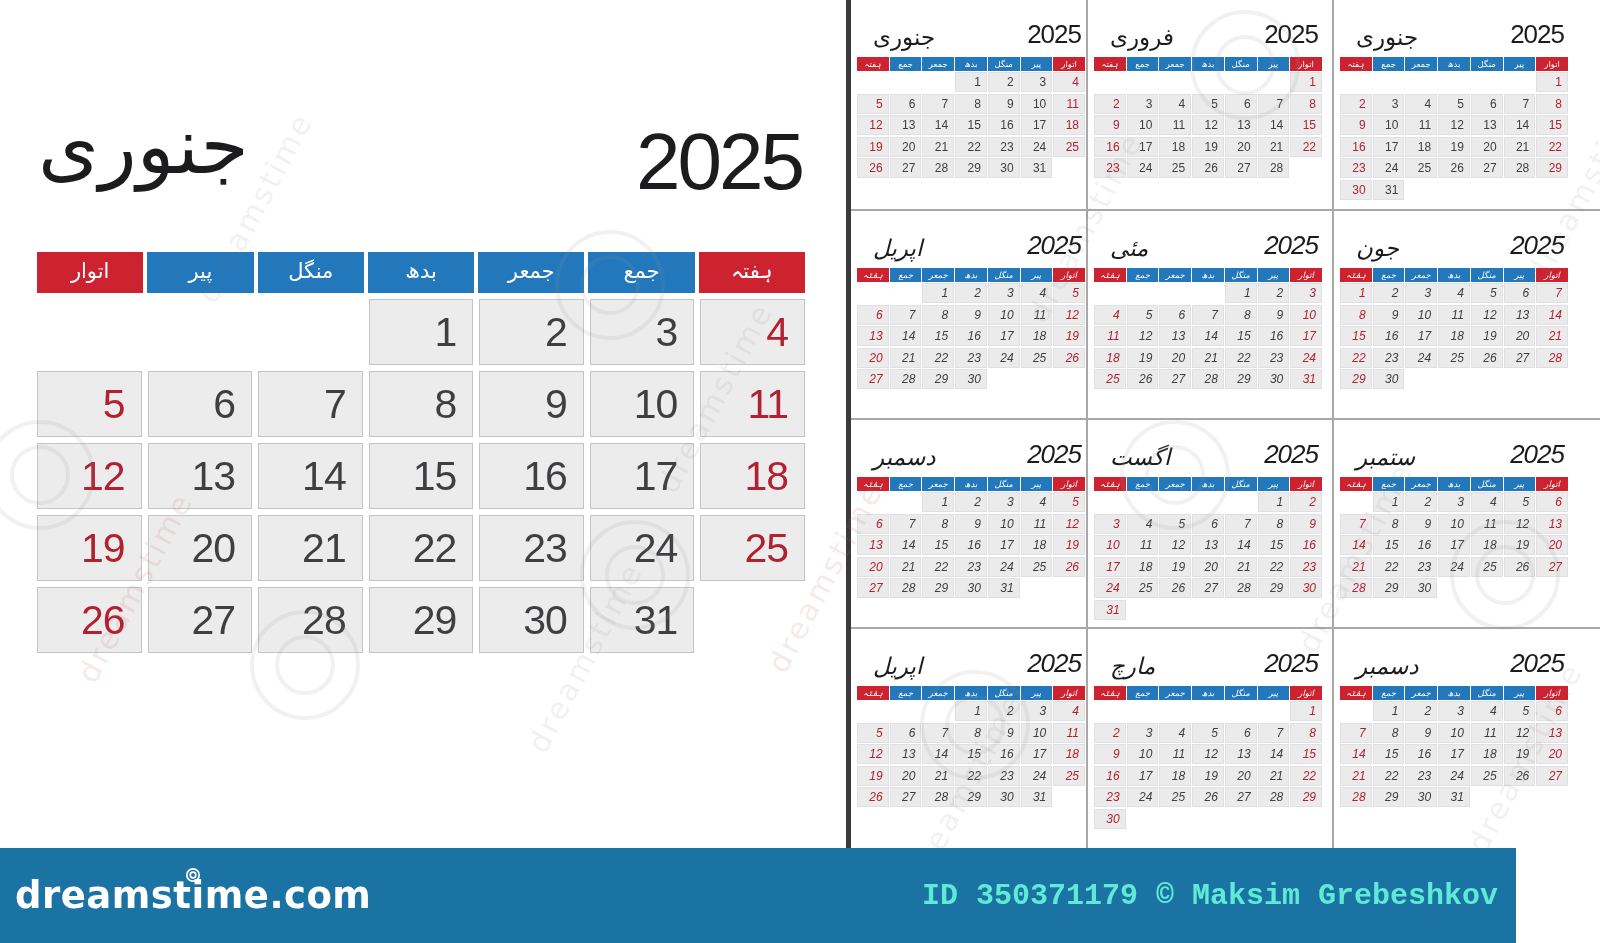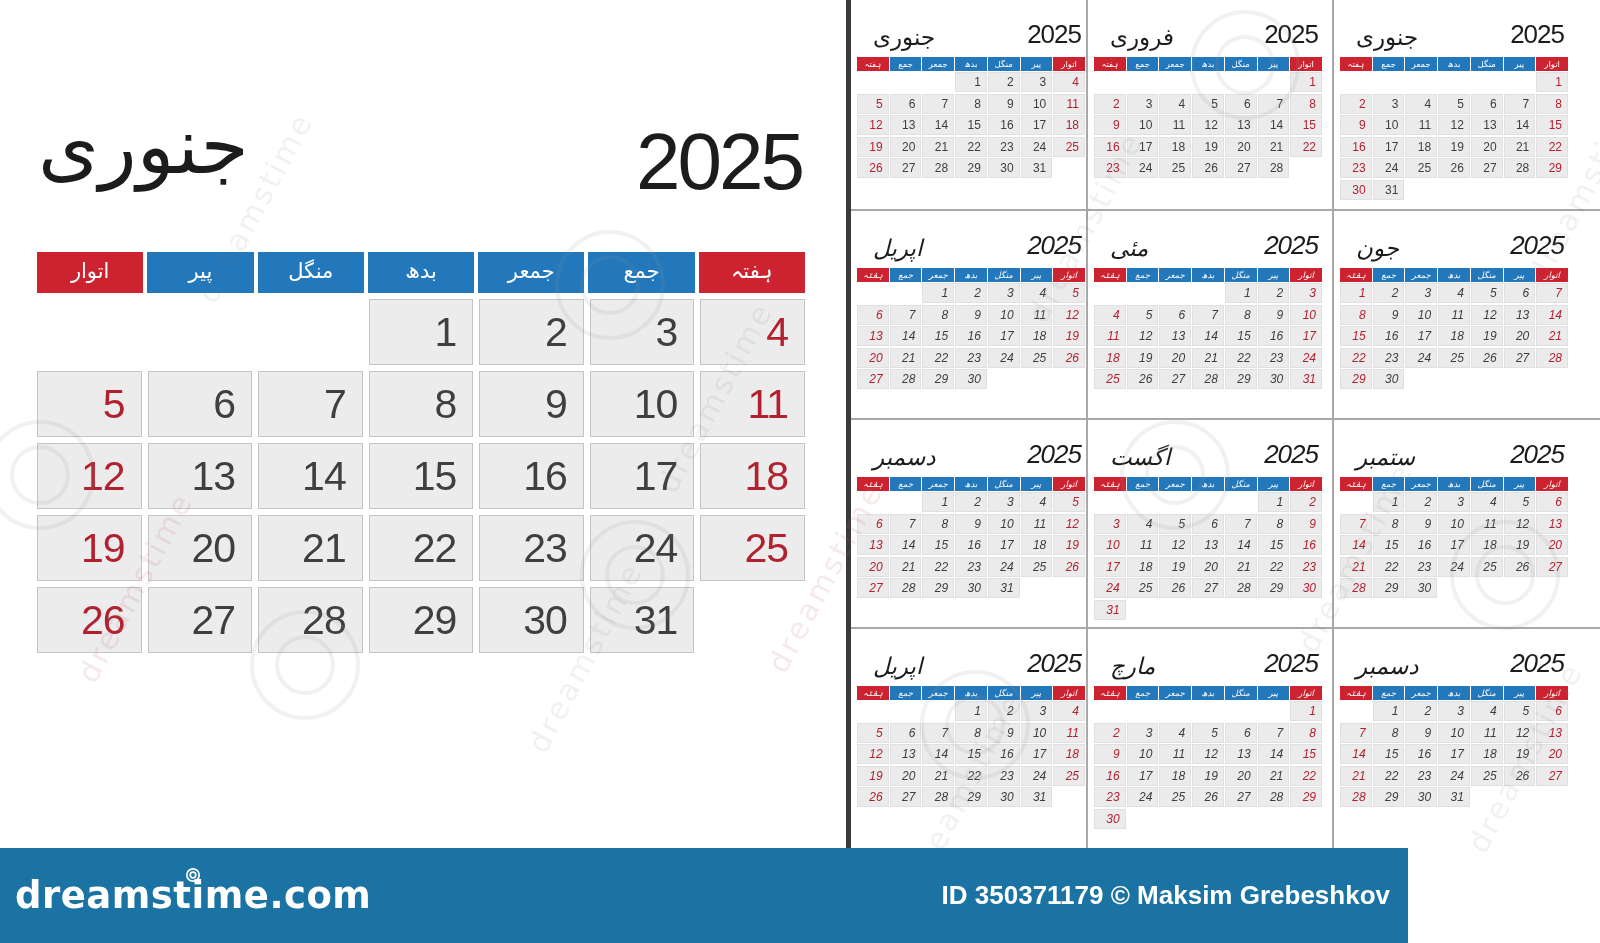--- a/index.html
+++ b/index.html
@@ -57,27 +57,27 @@
   .mini-head .mwd.we { background:#cd2330; }
   .mini-dates { margin-top:1px; width:228px; display:grid; grid-template-columns:repeat(7,1fr);
                grid-auto-rows:20px; gap:1.5px 1px; }
   .mini-dates .md { background:#ebebec; border:1px solid #e0e0e2; display:flex; align-items:center;
                justify-content:flex-end; padding-right:5px; font-size:12px; color:#3e3e40;
                font-family:"Liberation Sans","DejaVu Sans",sans-serif; }
   .mini-dates .md.we { color:#b2212f; }
   .mini-dates .md.empty { background:transparent; border:none; }
 
   
-  .footer { position:absolute; left:0; bottom:0; width:1408px; height:95px; background:#1b73a4;
+  .footer { position:absolute; left:0; bottom:0; width:1516px; height:95px; background:#1b73a4;
             display:flex; align-items:center; justify-content:space-between; padding:0 18px 0 15px; z-index:6; }
   .logo { position:relative; color:#fff; font-size:37px; font-weight:700; letter-spacing:0.5px;
           font-family:"DejaVu Sans",sans-serif; }
   .logo-spiral { position:absolute; left:170px; top:-7px; }
-  .credit { color:#ffffff; font-size:26px; font-weight:700;
-            font-family:Liberation Sans, sans-serif; }
+  .credit { color:#5eead4; font-size:30px; font-weight:700;
+            font-family:Liberation Mono, monospace; }
 </style>
 </head>
 <body>
 
 <div class="page">
 
   <div class="wm-layer" id="wm-layer">
       <div class="wm-text red" style="left: 30px; top: 570px; transform: rotate(-62deg);">dreamstime</div>
       <div class="wm-text" style="left: 480px; top: 640px; transform: rotate(-62deg);">dreamstime</div>
       <div class="wm-text" style="left: 150px; top: 190px; transform: rotate(-62deg);">dreamstime</div>

